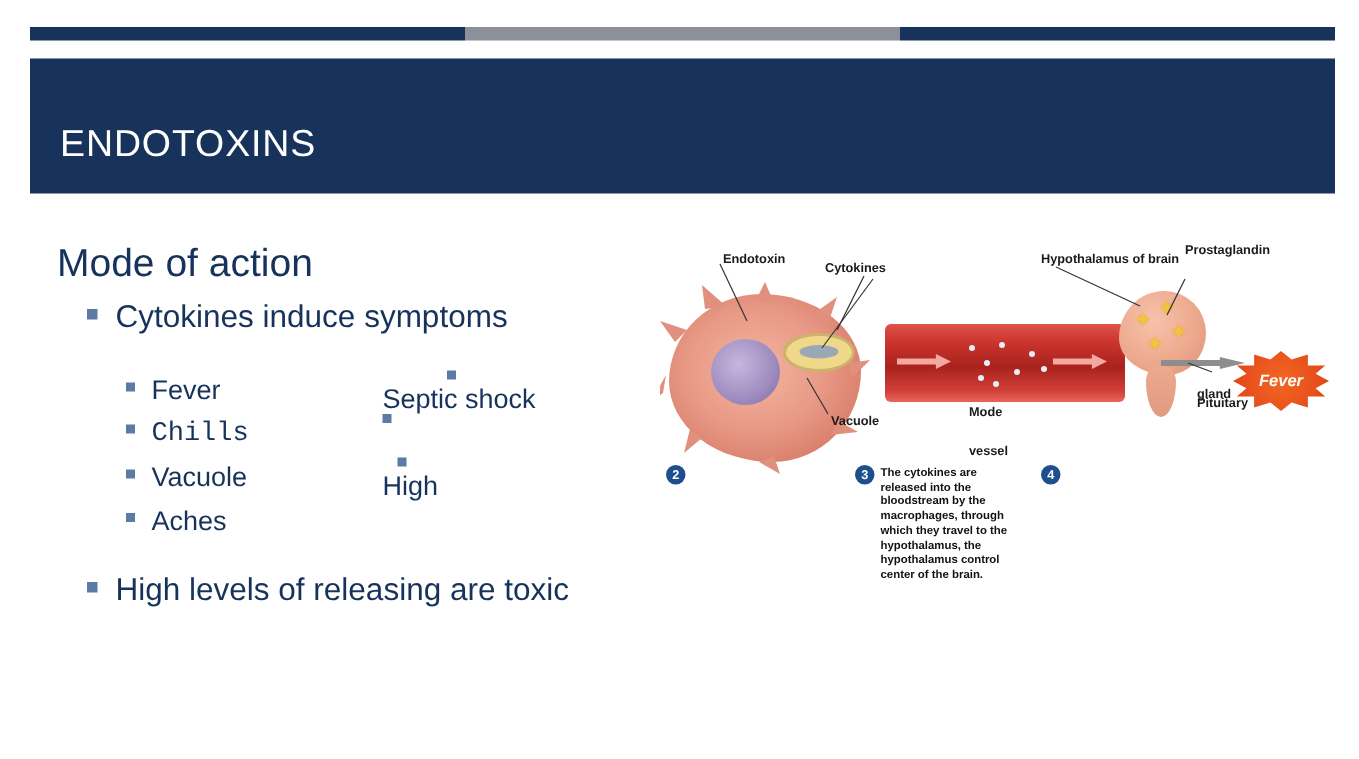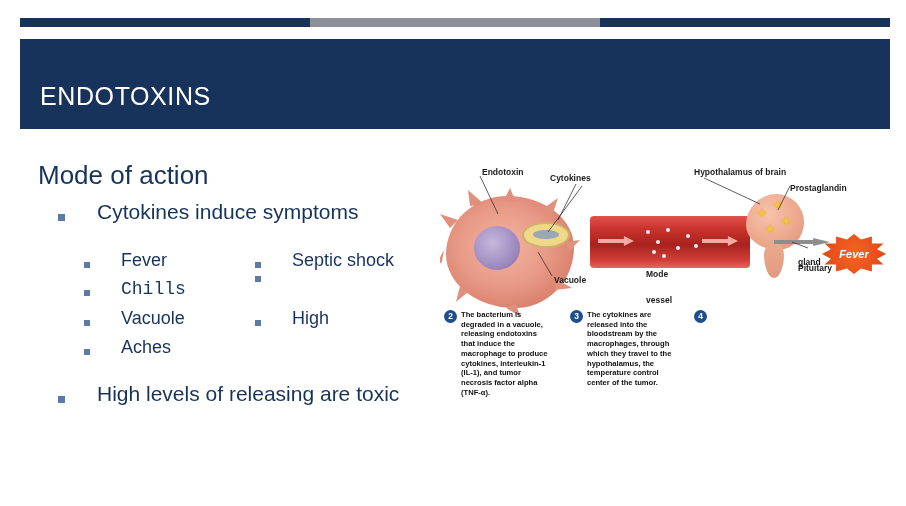--- a/index.html
+++ b/index.html
@@ -56,22 +56,21 @@
     left: 38px;
     top: 10px;
     font-size: 26px;
     color: #17335c;
     font-weight: 400;
   }
 
   .bullet-row {
     position: absolute;
     display: flex;
-    align-items: flex-end;
-    gap: 20px;
+    align-items: center;
   }
   .sq {
     display: inline-block;
     width: 7px;
     height: 7px;
     background: #5b7ba4;
     margin-right: 12px;
     flex: 0 0 auto;
     position: relative;
     top: -3px;
@@ -89,21 +88,21 @@
   .lvl2 {
     font-size: 18px;
     color: #17335c;
     font-weight: 400;
   }
 
   #b-cytokines { left: 58px; top: 50px; }
   #b-high      { left: 58px; top: 232px; }
 
   .col-a { left: 84px; }
-  .col-b { left: 255px; }
+  .col-b { left: 255px; flex-direction: column; }
 
   
   .figure {
     position: absolute;
     left: 440px;
     top: 160px;
     width: 450px;
     height: 230px;
   }
   .fig-label {
@@ -395,31 +394,30 @@
       <path d="M264 18 L320 44"></path>
       <path d="M350 26 L338 50"></path>
       <path d="M112 116 L98 92"></path>
       <path d="M368 88 L352 82"></path>
     </g>
   </svg>
 
   <div class="fig-label" style="left:10px;  top:8px;padding-left:32px;">Endotoxin</div>
   <div class="fig-label" style="left:110px; top:14px;">Cytokines</div>
   <div class="fig-label" style="left:254px; top:8px;">Hypothalamus of brain</div>
-  <div class="fig-label" style="left:350px; top:24px;">Prostaglandin</div>
+  <div class="fig-label" style="left:350px; top:2px;">Prostaglandin</div>
   <div class="fig-label" style="left:206px; top:110px;">Mode</div>
   <div class="fig-label" style="left:206px; top:136px;">vessel</div>
   <div class="fig-label" style="left:114px; top:116px;">Vacuole</div>
   <div class="fig-label" style="left:358px; top:88px;margin-top:16px;">Pituitary</div>
   <div class="fig-label" style="left:358px; top:98px;">gland</div>
 
   <div class="caption" id="cap2">
     <span class="cap-num">2</span>
-    <span class="cap-text">The bacterium is degraded in a vacuole, releasing endotoxins that induce the macrophage to produce cytokines, interleukin-1 (IL-1), and tumor necrosis factor alpha (TNF-α).</span>
   </div>
   <div class="caption" id="cap3">
     <span class="cap-num">3</span>
-    <span class="cap-text">The cytokines are released into the bloodstream by the macrophages, through which they travel to the hypothalamus, the temperature control center of the tumor.</span>
+    <span class="cap-text">The cytokines are released into the bloodstream by the macrophages, through which they travel to the hypothalamus, the hypothalamus control center of the brain.</span>
   </div>
   <div class="caption" id="cap4">
     <span class="cap-num">4</span>
   </div>
 </div>
 
 </body></html>

